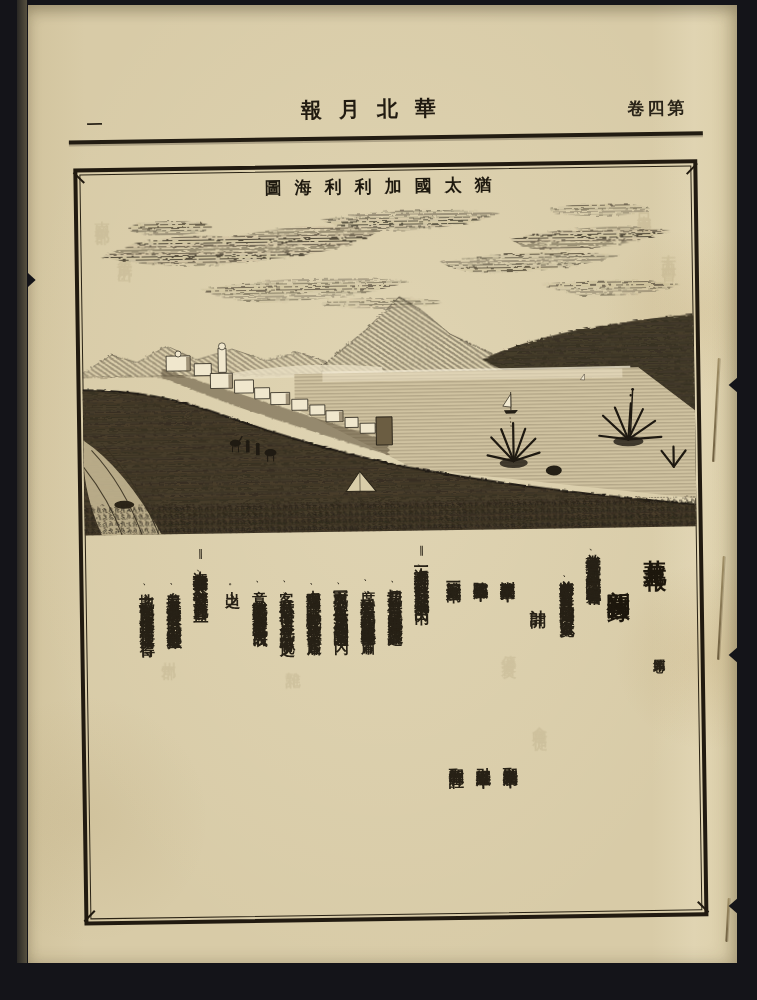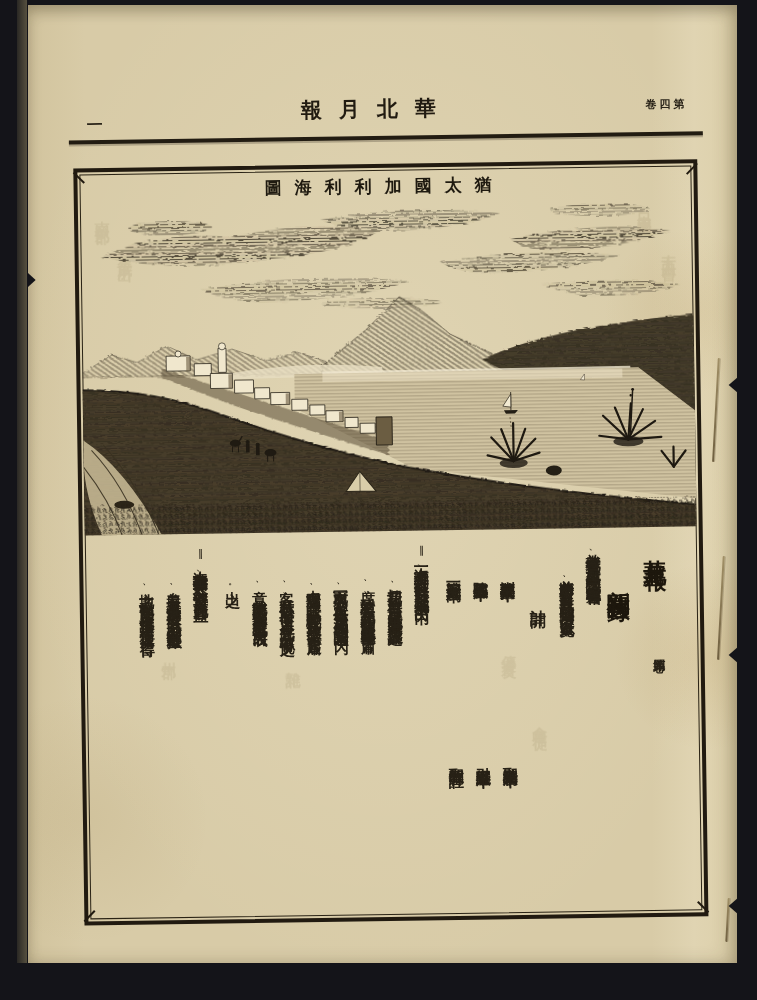--- a/index.html
+++ b/index.html
@@ -15,21 +15,21 @@
          radial-gradient(circle at 96% 68%, rgba(150,110,40,.13), transparent 10%),
          radial-gradient(circle at 8% 85%, rgba(120,90,30,.08), transparent 12%),
          radial-gradient(ellipse at 50% 45%, rgba(255,250,228,.20), transparent 75%),
          linear-gradient(90deg,#d2c49e 0%,#d8cba7 8%,#d8cba7 88%,#e0d4b2 94%,#dccfa9 100%);
        box-shadow:inset 0 6px 14px rgba(40,30,10,.25), inset -8px 0 18px rgba(60,45,15,.18);}
   .sheet{position:absolute;inset:0;transform:rotate(-0.85deg);transform-origin:50% 50%;}
   
   .pageno{position:absolute;left:64px;top:106px;font-size:16px;font-weight:700;color:#2a2419;}
   .masthead{position:absolute;left:0;right:0;top:90px;text-align:center;font-size:21px;
        font-weight:700;letter-spacing:17px;color:#211b11;}
-  .volume{position:absolute;right:44px;top:96px;font-size:11px;font-weight:700;
+  .volume{position:absolute;right:44px;top:96px;font-size:17px;font-weight:700;
        letter-spacing:3px;color:#2a2419;}
   .rule{position:absolute;left:46px;top:131px;width:634px;height:4px;background:#221c12;
        box-shadow:0 2px 0 rgba(34,28,18,.25);}
 
   
   .frame{position:absolute;left:50px;top:159px;width:624px;height:757px;
        border:4px solid #211a10;box-sizing:border-box;}
   .frame-inner{position:absolute;inset:2px;border:1.5px solid #2a2315;box-sizing:border-box;}
   .miter{position:absolute;width:15px;height:2.4px;background:#211a10;}
   .m-tl{left:-4px;top:-1px;transform:rotate(45deg);transform-origin:0 50%;}

